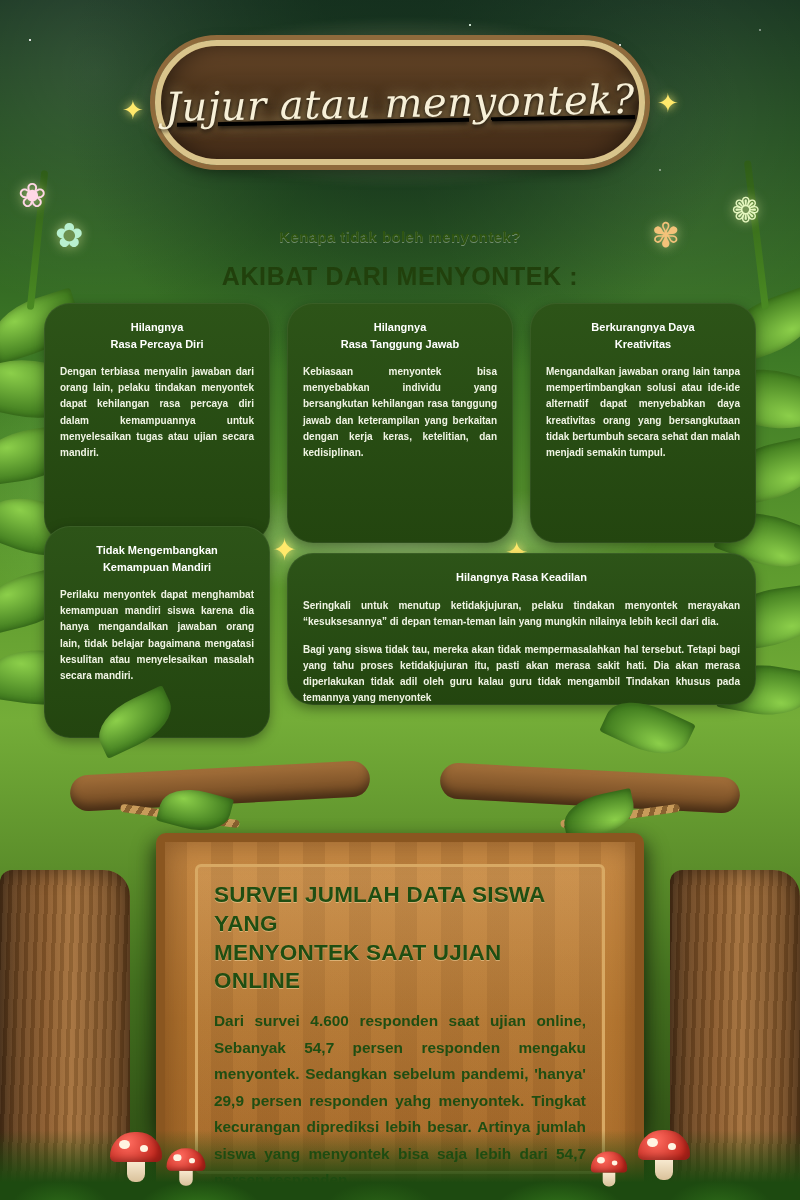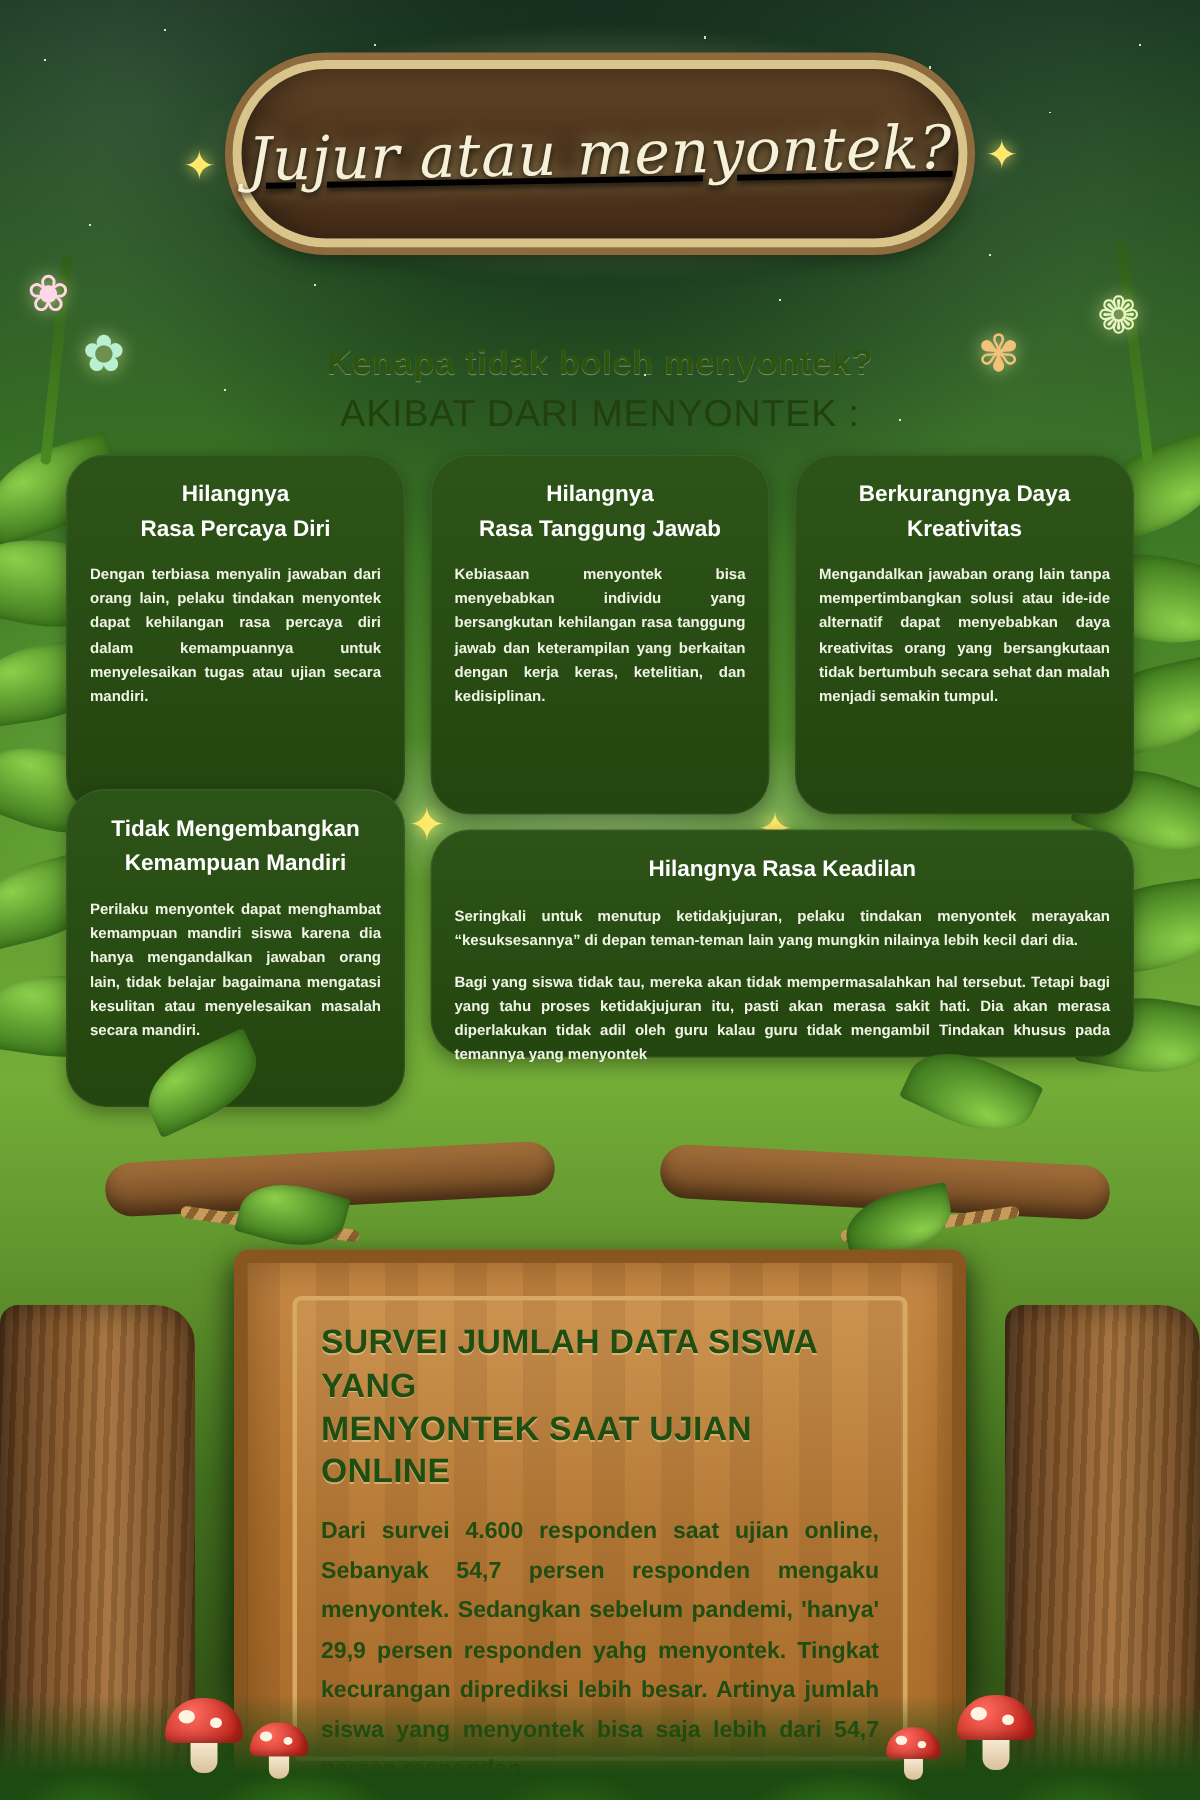--- a/index.html
+++ b/index.html
@@ -104,40 +104,40 @@
     font-style: italic;
     font-family: "DejaVu Serif", serif;
     text-shadow: 0 2px 4px rgba(0,0,0,.8), 0 0 14px rgba(255,235,160,.6);
     letter-spacing: .5px;
     transform: rotate(-1deg);
   }
   .butterfly { position:absolute; font-size: 26px; color:#ffe96b; text-shadow: 0 0 10px rgba(255,240,120,.9); }
   
   .head-1 {
     position:absolute; left:0; right:0; top:228px; text-align:center;
-    font-size: 23px; font-weight: bold; color:#2e5410;
+    font-size: 15px; font-weight: bold; color:#2e5410;
     text-shadow: 0 1px 0 rgba(255,255,255,.35);
     letter-spacing:.4px;
   }
   .head-2 {
     position:absolute; left:0; right:0; top:262px; text-align:center;
-    font-size: 25px; font-weight: normal; color:#21400c;
+    font-size: 25px; font-weight: bold; color:#21400c;
     letter-spacing:.6px;
   }
   
   .card {
     position:absolute;
     background: linear-gradient(180deg,#2d5418,#23450f);
     border-radius: 26px;
     box-shadow: 0 4px 12px rgba(0,0,0,.35), inset 0 0 0 1px rgba(255,255,255,.06);
     padding: 16px 16px 14px;
     color: #f2f6e6;
   }
   .card h3 {
-    font-size: 15px; font-weight: bold; text-align:center; line-height: 1.5;
+    font-size: 11px; font-weight: bold; text-align:center; line-height: 1.5;
     color:#ffffff; margin-bottom: 12px;
   }
   .card p {
     font-size: 10px; line-height: 1.62; text-align: justify;
     color:#f0f4e4; font-weight: bold;
   }
   .card p + p { margin-top: 12px; }
   #card-1 { left: 44px; top: 303px; width: 226px; height: 240px; }
   #card-2 { left: 287px; top: 303px; width: 226px; height: 240px; }
   #card-3 { left: 530px; top: 303px; width: 226px; height: 240px; }

